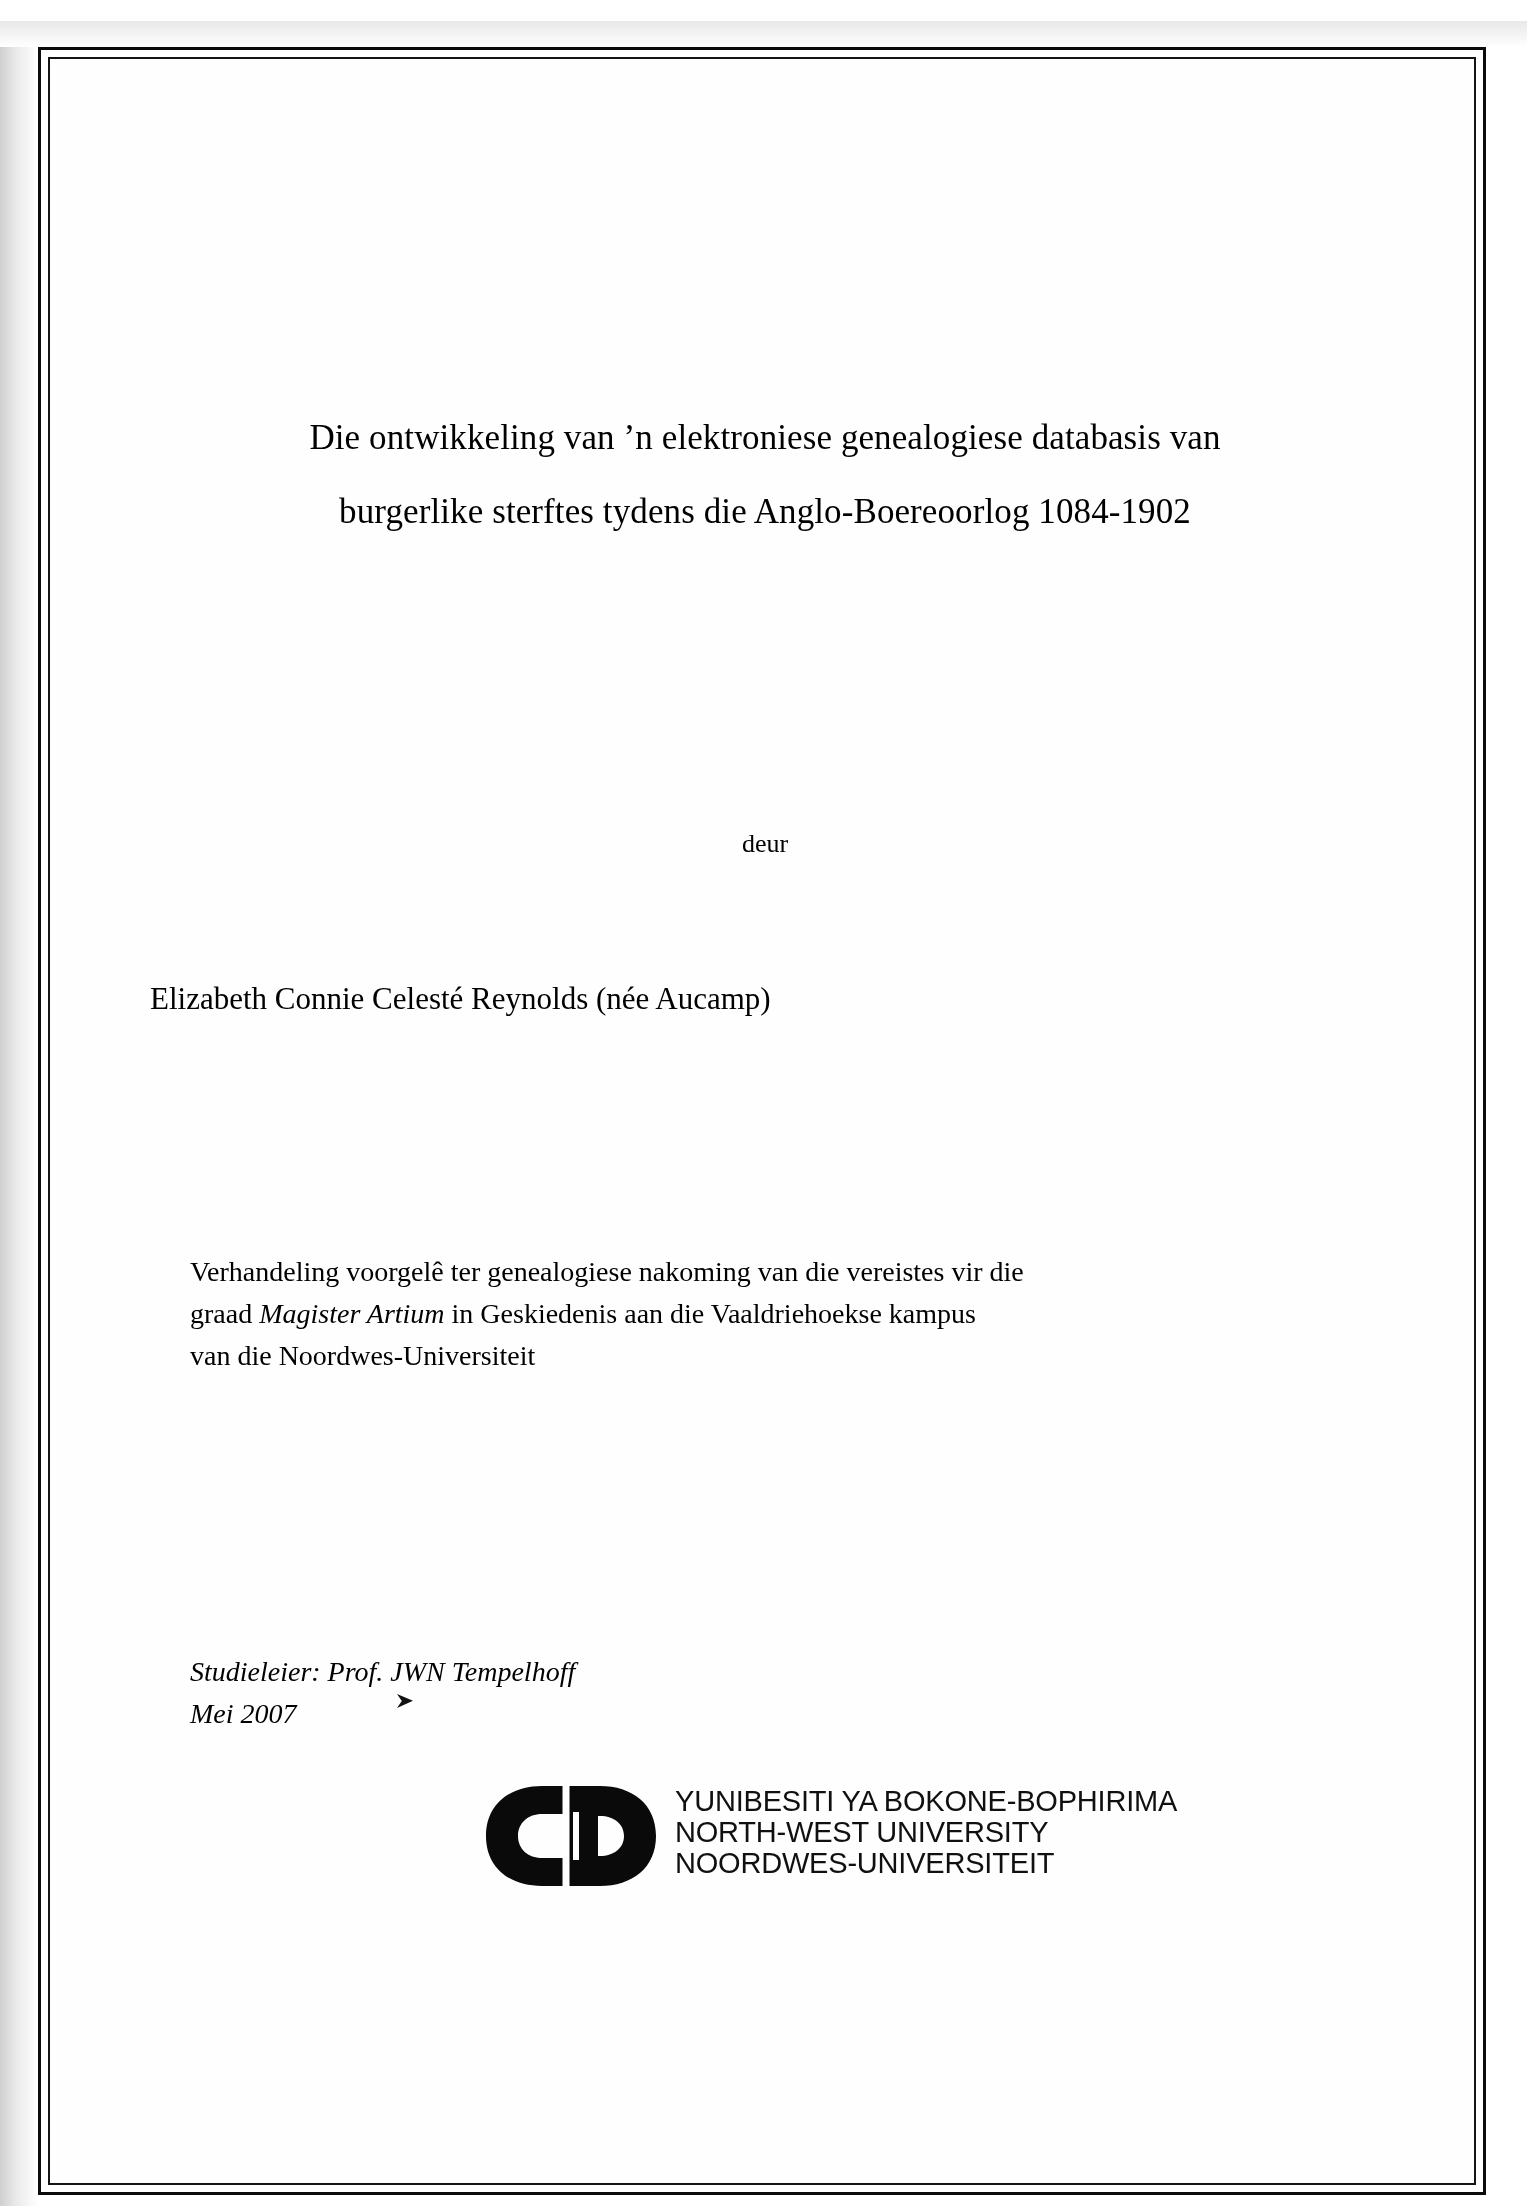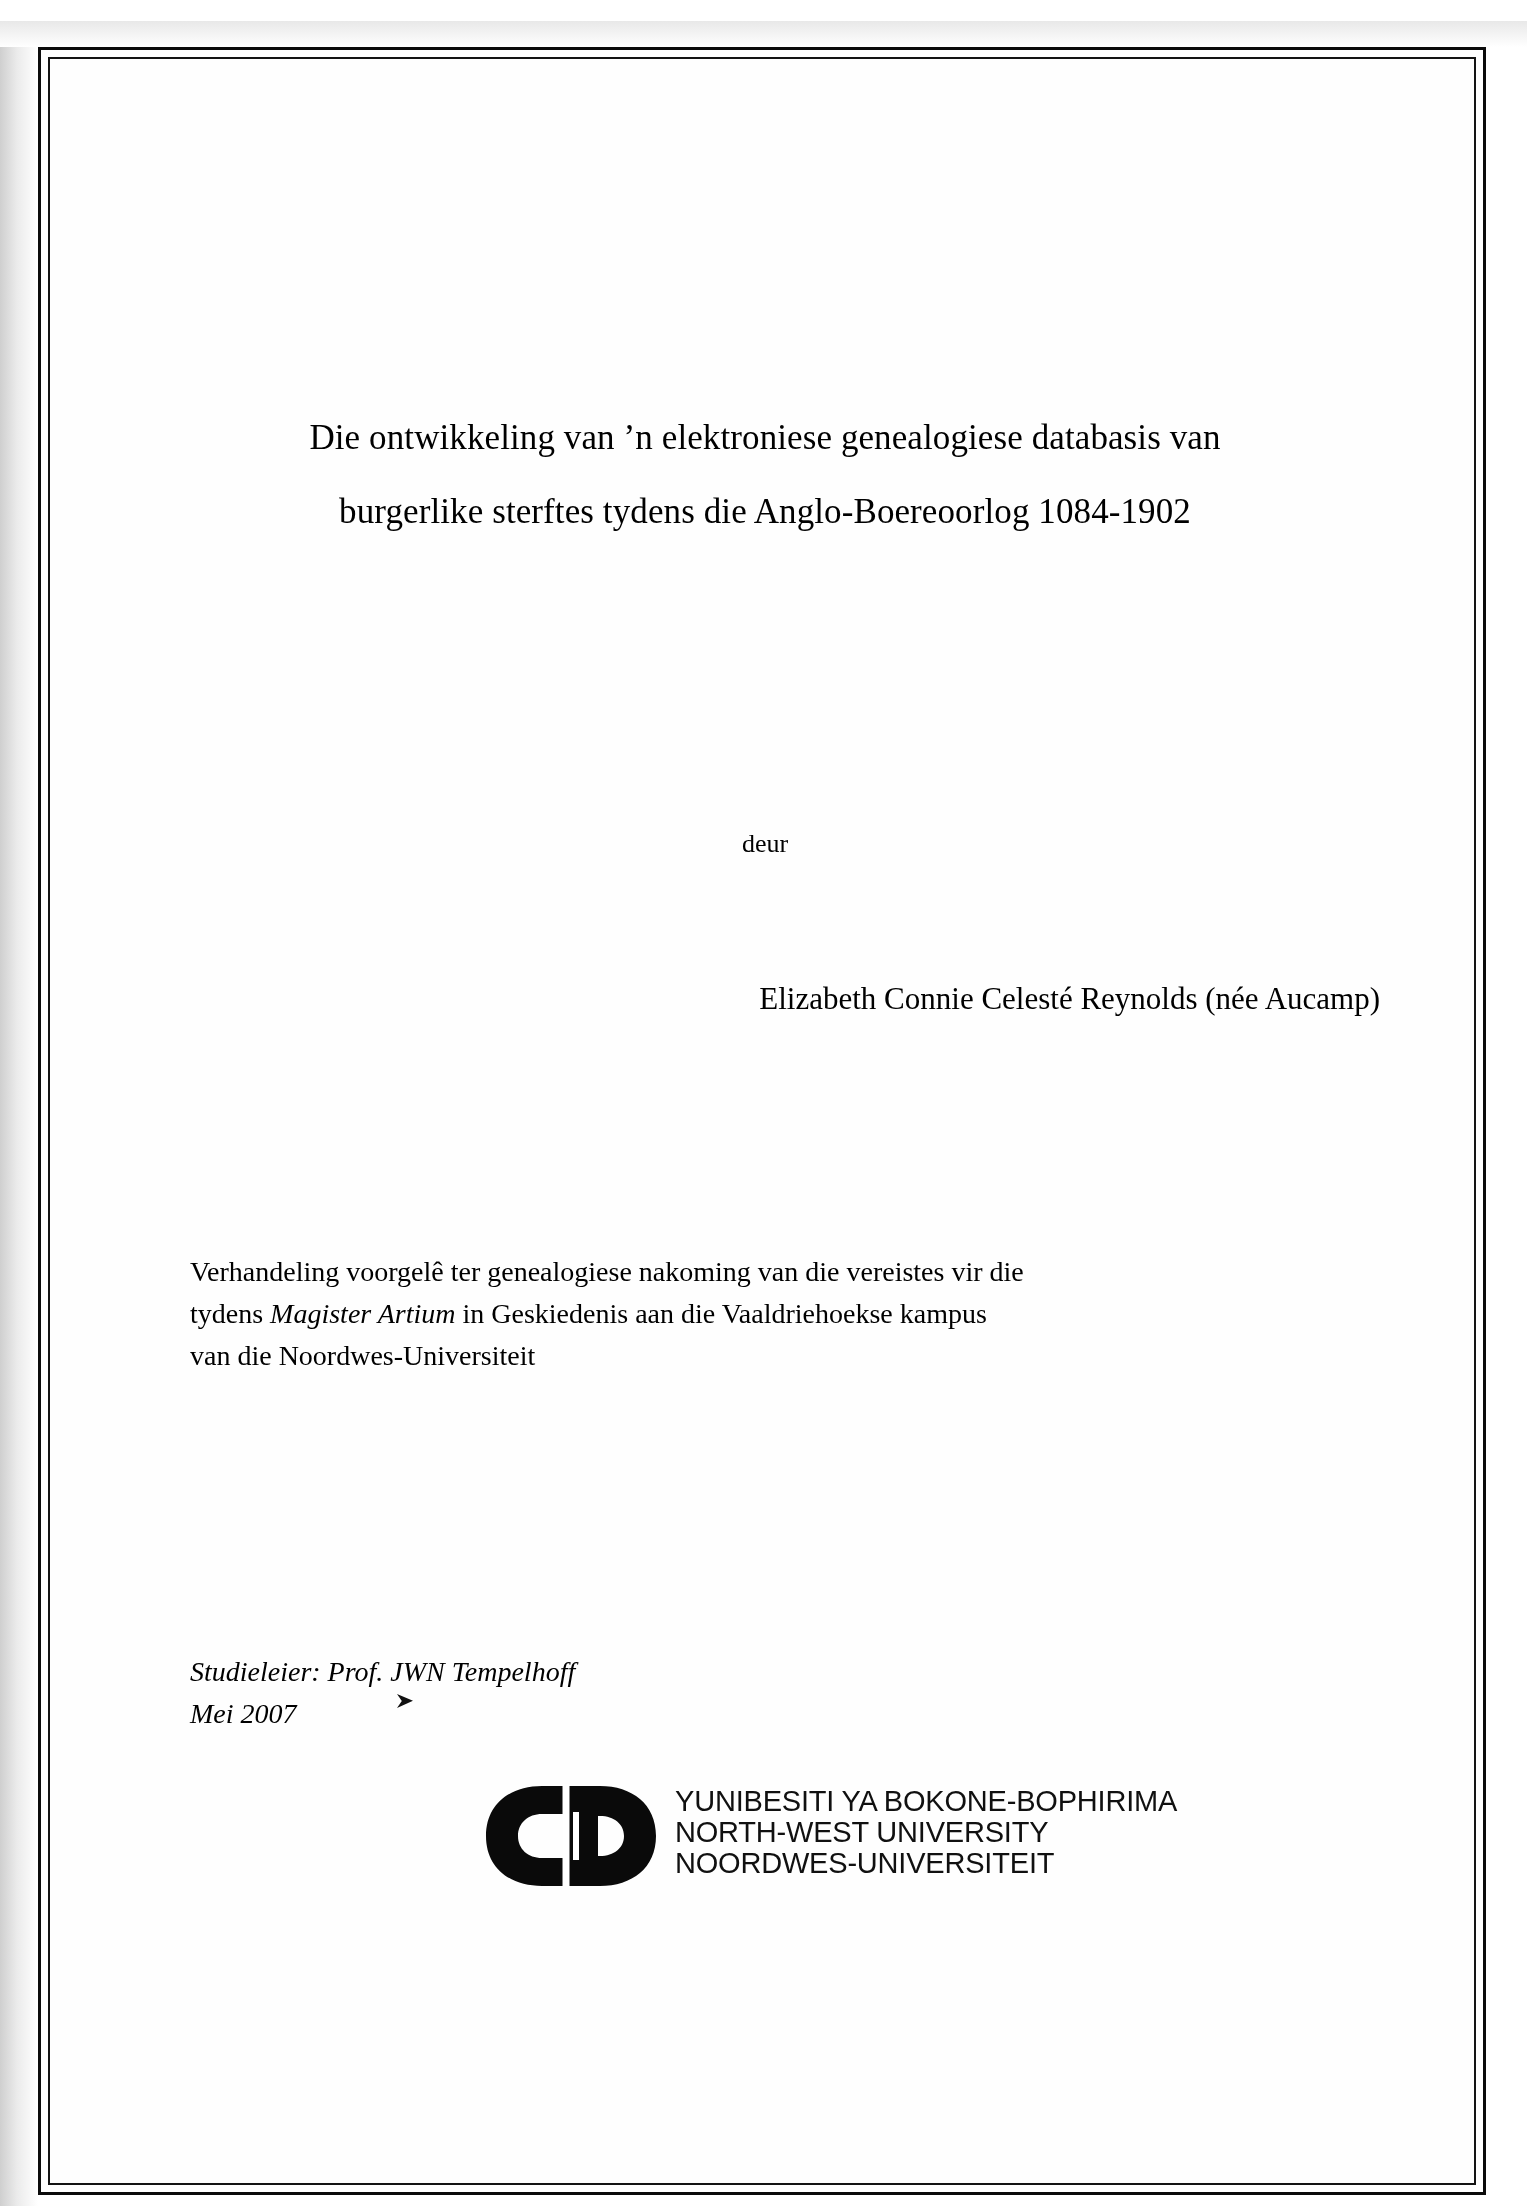--- a/index.html
+++ b/index.html
@@ -95,21 +95,21 @@
     width: 1230px;
     text-align: center;
     font-size: 26px;
   }
 
   .author {
     position: absolute;
     left: 0;
     top: 900px;
     width: 1230px;
-    text-align: right;
+    text-align: left;
     font-size: 31px;
   }
 
   .statement {
     position: absolute;
     left: 40px;
     top: 1170px;
     width: 1118px;
     font-size: 28px;
     line-height: 42px;
@@ -189,21 +189,21 @@
       <div class="title-line">Die ontwikkeling van ’n elektroniese genealogiese databasis van</div>
       <div class="title-line">burgerlike sterftes tydens die Anglo-Boereoorlog 1084-1902</div>
     </div>
 
     <div class="deur">deur</div>
 
     <div class="author">Elizabeth Connie Celesté Reynolds (née Aucamp)</div>
 
     <div class="statement">
       <div class="just">Verhandeling voorgelê ter genealogiese nakoming van die vereistes vir die</div>
-      <div class="nojust"><span>tydens </span><i>Magister Artium</i><span> in Geskiedenis aan die Vaaldriehoekse kampus</span></div>
+      <div class="nojust"><span>graad </span><i>Magister Artium</i><span> in Geskiedenis aan die Vaaldriehoekse kampus</span></div>
       <div class="nojust">van die Noordwes-Universiteit</div>
     </div>
 
     <div class="supervisor">
       <div>Studieleier: Prof. JWN Tempelhoff</div>
       <div>Mei 2007</div>
     </div>
     <div class="artifact-tick"></div>
 
     <div class="logo-block">

